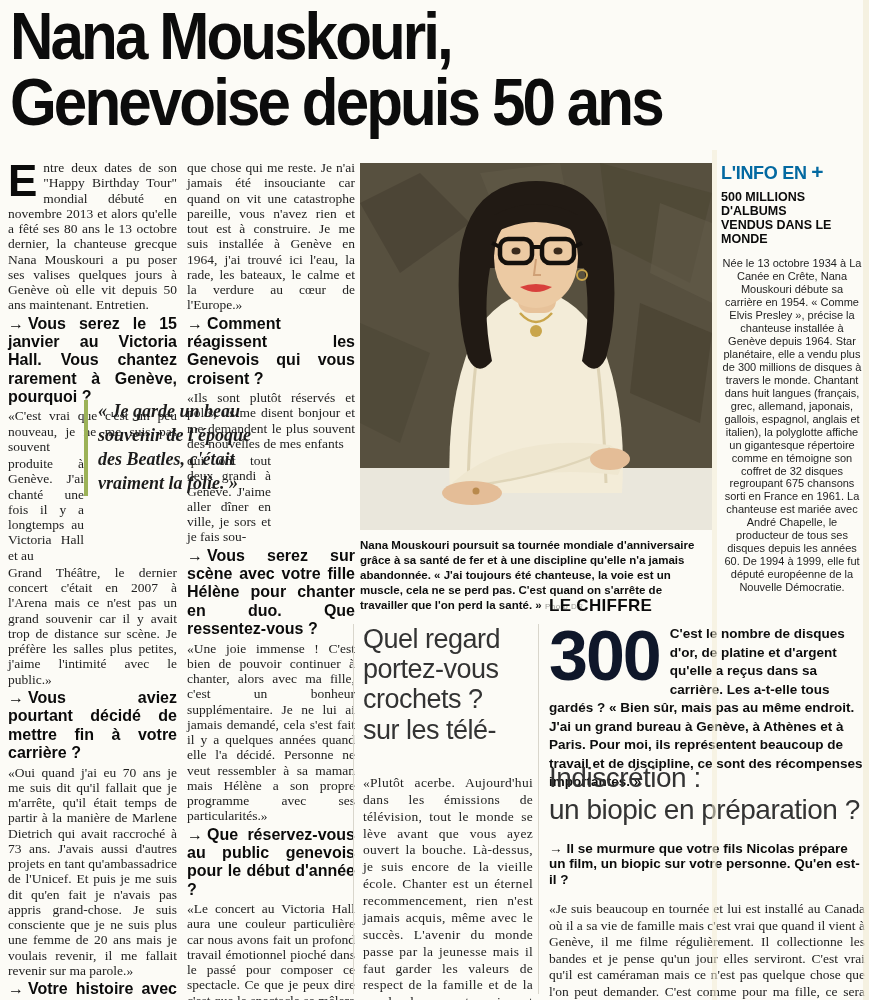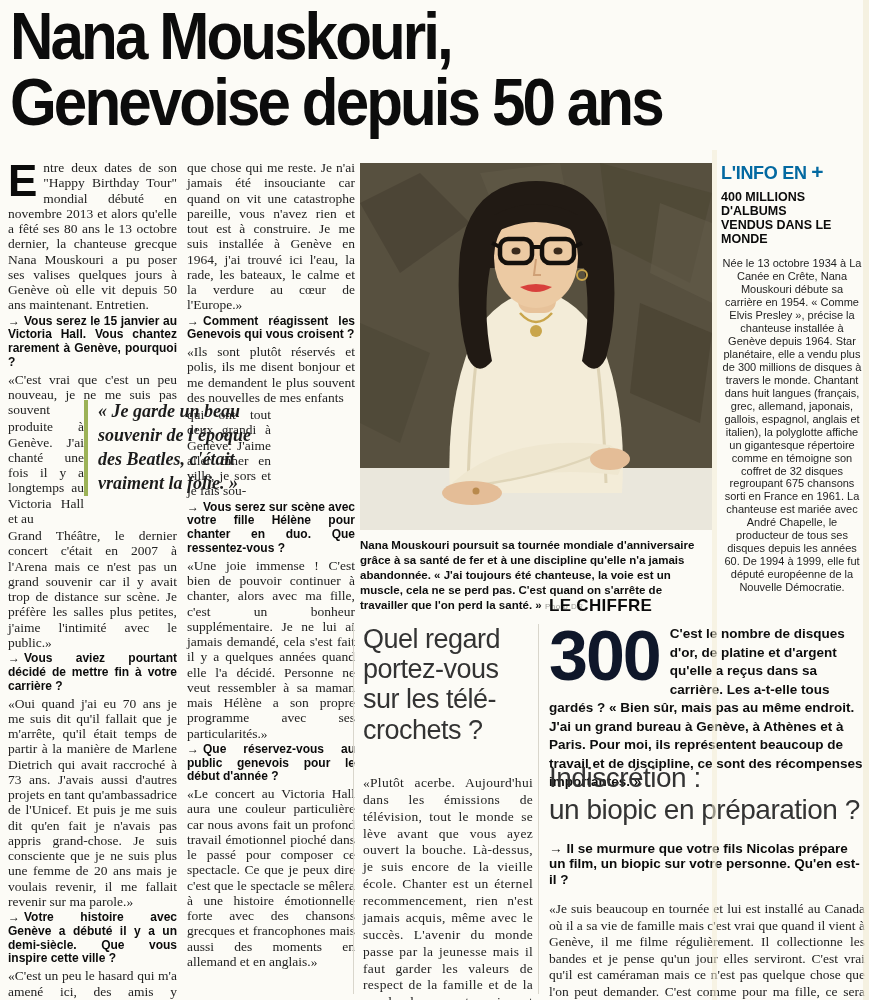--- a/index.html
+++ b/index.html
@@ -9,21 +9,21 @@
   .headline{position:absolute;left:10px;top:4px;font-weight:700;font-size:62px;
             letter-spacing:-3px;line-height:.98;color:#0c0c0c;margin:0;
             transform:scale(.97,1.08);transform-origin:left top;white-space:nowrap;}
   .headline span{display:block;}
   
   .col{position:absolute;font-family:"Liberation Serif","DejaVu Serif",serif;
        font-size:13.5px;line-height:1.13;color:#222;}
   .col p{margin:0 0 2px 0;text-align:justify;}
   .dropcap{float:left;font-family:"Liberation Sans",sans-serif;font-weight:700;
            font-size:44px;line-height:.8;padding:3px 6px 0 0;color:#0b0b0b;}
-  .q{font-family:"Liberation Sans",sans-serif;font-weight:700;font-size:12px;
+  .q{font-family:"Liberation Sans",sans-serif;font-weight:700;font-size:16px;
      line-height:1.15;color:#0b0b0b;margin:11px 0 3px 0;text-align:left;}
   .q .arrow{margin-right:4px;}
   .narrow1{width:76px;}
   .narrow2{width:84px;margin-left:84px;}
   .pullquote{position:absolute;left:84px;top:400px;width:174px;
              border-left:4px solid #9cb257;padding-left:10px;
              font-family:"Liberation Serif","DejaVu Serif",serif;font-style:italic;
              font-size:18px;line-height:1.33;color:#1c1c1c;font-weight:700;}
   
   .photo{position:absolute;left:360px;top:163px;width:352px;height:367px;}
@@ -150,22 +150,22 @@
     <span class="credit">Photo DR</span>
   </div>
 
   <div class="vline" style="left:353px;top:624px;height:370px;"></div>
   <div class="vline" style="left:538px;top:624px;height:370px;"></div>
 
   <div class="tele">
     <h2 class="tele-title">
       <span>Quel regard</span>
       <span>portez-vous</span>
+      <span>crochets ?</span>
       <span>sur les télé-</span>
-      <span>crochets ?</span>
     </h2>
     <p class="tele-answer">«Plutôt acerbe. Aujourd'hui dans les émissions de télévision, tout le monde se lève avant que vous ayez ouvert la bouche. Là-dessus, je suis encore de la vieille école. Chanter est un éternel recommencement, rien n'est jamais acquis, même avec le succès. L'avenir du monde passe par la jeunesse mais il faut garder les valeurs de respect de la famille et de la parole des parents qui sont responsables.»</p>
   </div>
 
   <div class="chiffre">
     <p class="chiffre-label">LE CHIFFRE</p>
     <div>
       <span class="chiffre-number">300</span>
       <span class="chiffre-text">C'est le nombre de disques d'or, de platine et d'argent qu'elle a reçus dans sa carrière. Les a-t-elle tous gardés ? « Bien sûr, mais pas au même endroit. J'ai un grand bureau à Genève, à Athènes et à Paris. Pour moi, ils représentent beaucoup de travail et de discipline, ce sont des récompenses importantes. »</span>
     </div>
@@ -179,21 +179,21 @@
     <p class="q"><span class="arrow">→</span><span>Il se murmure que votre fils Nicolas prépare un film, un biopic sur votre personne. Qu'en est-il ?</span></p>
     <p class="biopic-answer">«Je suis beaucoup en tournée et lui est installé au Canada où il a sa vie de famille mais c'est vrai que quand il vient à Genève, il me filme régulièrement. Il collectionne les bandes et je pense qu'un jour elles serviront. C'est vrai qu'il est caméraman mais ce n'est pas quelque chose que l'on peut demander. C'est comme pour ma fille, ce sera quand il le décide. Je trouve ça mignon que mes enfants pensent à moi, on essaie de se retrouver dès qu'on peut mais nos vies sont bien remplies.»</p>
   </div>
 
   <div class="sidebar">
     <p class="sidebar-title">
       <span>L'INFO EN</span>
       <span class="plus">+</span>
     </p>
     <p class="sidebar-sub">
-      <span>400 MILLIONS D'ALBUMS</span>
+      <span>500 MILLIONS D'ALBUMS</span>
       <span>VENDUS DANS LE MONDE</span>
     </p>
     <p class="sidebar-body">Née le 13 octobre 1934 à La Canée en Crête, Nana Mouskouri débute sa carrière en 1954. « Comme Elvis Presley », précise la chanteuse installée à Genève depuis 1964. Star planétaire, elle a vendu plus de 300 millions de disques à travers le monde. Chantant dans huit langues (français, grec, allemand, japonais, gallois, espagnol, anglais et italien), la polyglotte affiche un gigantesque répertoire comme en témoigne son coffret de 32 disques regroupant 675 chansons sorti en France en 1961. La chanteuse est mariée avec André Chapelle, le producteur de tous ses disques depuis les années 60. De 1994 à 1999, elle fut député européenne de la Nouvelle Démocratie.</p>
   </div>
 
   <div class="strip-m"></div>
   <div class="strip-r"></div>
 </div>
 
 </body></html>

